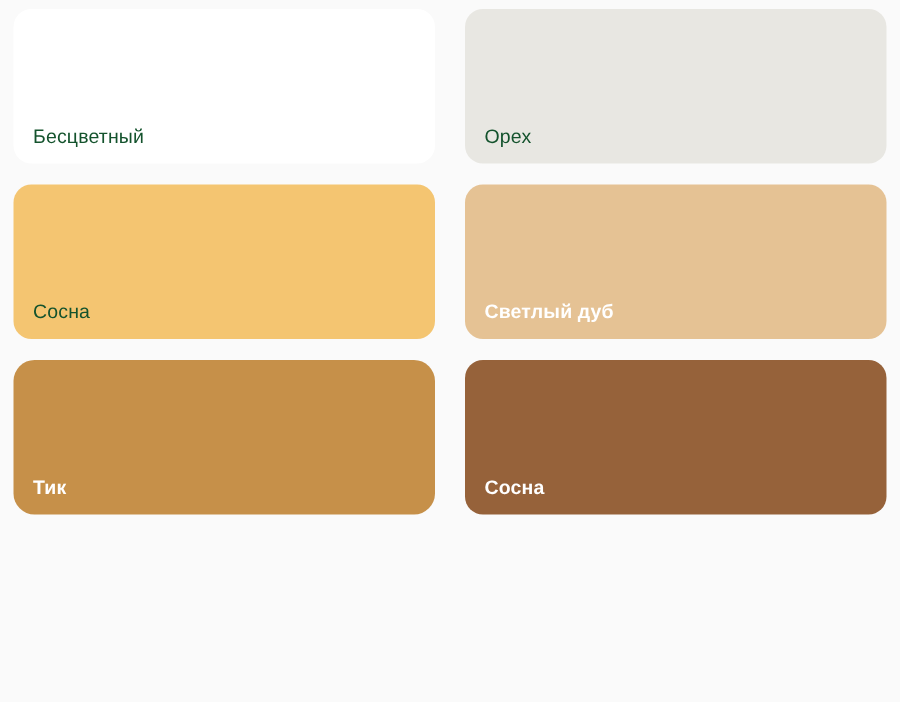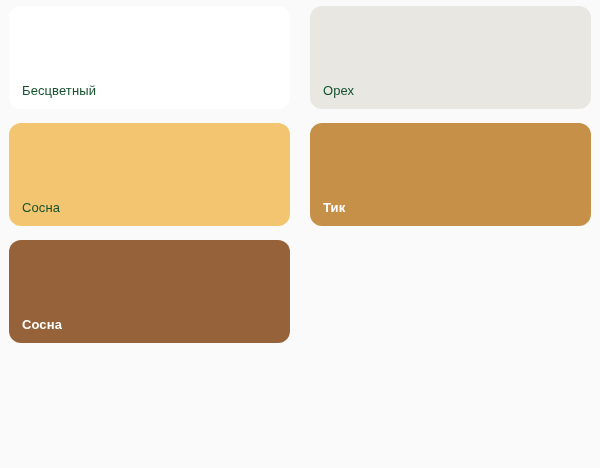--- a/index.html
+++ b/index.html
@@ -58,20 +58,23 @@
 <div class="swatch-grid">
     <div class="swatch-card dark-text" style="background: rgb(255, 255, 255);">
       <span class="swatch-label">Бесцветный</span>
     </div>
     <div class="swatch-card dark-text" style="background: rgb(232, 231, 226);">
       <span class="swatch-label">Орех</span>
     </div>
     <div class="swatch-card dark-text" style="background: rgb(244, 197, 113);">
       <span class="swatch-label">Сосна</span>
     </div>
-    <div class="swatch-card light-text" style="background: rgb(198, 144, 73);">
+    <div class="swatch-card light-text" style="background: rgb(229, 194, 148);">
+      <span class="swatch-label">Светлый дуб</span>
+    </div>
+    <div class="swatch-card light-text" style="background: rgb(198, 144, 73); border-radius: 14px;">
       <span class="swatch-label">Тик</span>
     </div>
     <div class="swatch-card light-text" style="background: rgb(150, 98, 58);">
       <span class="swatch-label">Сосна</span>
     </div>
     <div class="swatch-card empty"></div>
   </div>
 
 </body></html>

